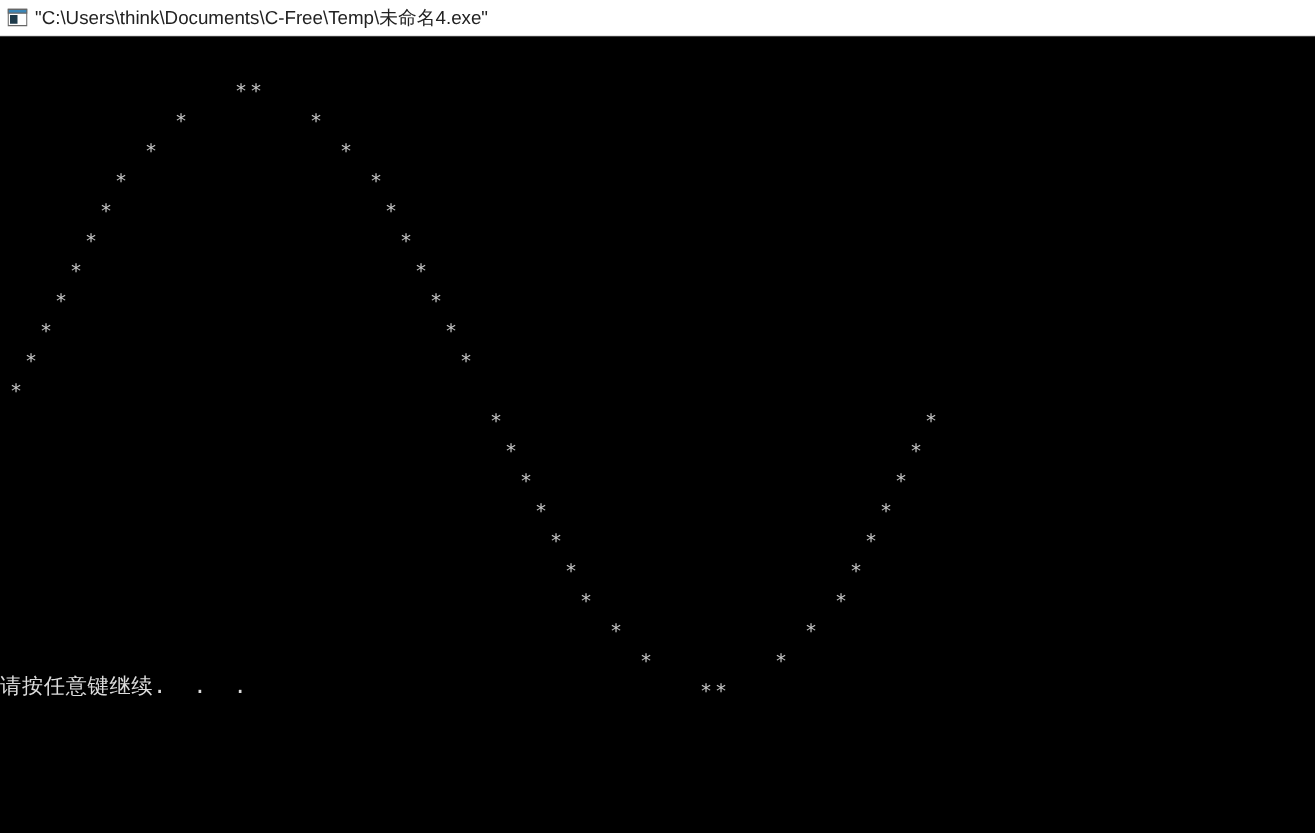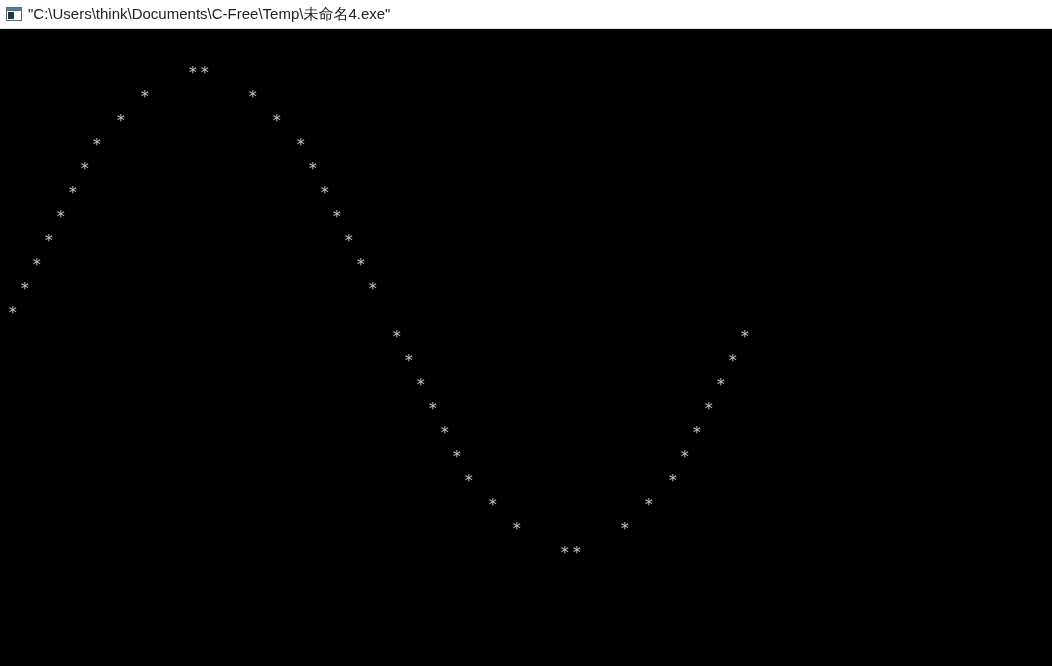--- a/index.html
+++ b/index.html
@@ -66,20 +66,21 @@
     <svg width="16" height="16" viewBox="0 0 16 16">
       <rect x="0.5" y="1.5" width="15" height="13" fill="#fff" stroke="#666" stroke-width="1"></rect>
       <rect x="0.5" y="1.5" width="15" height="3" fill="#3a86b7" stroke="#666" stroke-width="1"></rect>
       <rect x="2" y="6" width="6" height="7" fill="#1d3a4a"></rect>
     </svg>
   </span>
   <span class="title-text"> "C:\Users\think\Documents\C-Free\Temp\未命名4.exe"</span>
 </div>
 
 <div class="console" id="console">
+  <div class="prompt">请按任意键继续.  .  .</div>
 <span class="star" style="left: 188px; top: 36px;">*</span>
     <span class="star" style="left: 200px; top: 36px;">*</span>
     <span class="star" style="left: 140px; top: 60px;">*</span>
     <span class="star" style="left: 248px; top: 60px;">*</span>
     <span class="star" style="left: 116px; top: 84px;">*</span>
     <span class="star" style="left: 272px; top: 84px;">*</span>
     <span class="star" style="left: 92px; top: 108px;">*</span>
     <span class="star" style="left: 296px; top: 108px;">*</span>
     <span class="star" style="left: 80px; top: 132px;">*</span>
     <span class="star" style="left: 308px; top: 132px;">*</span>

